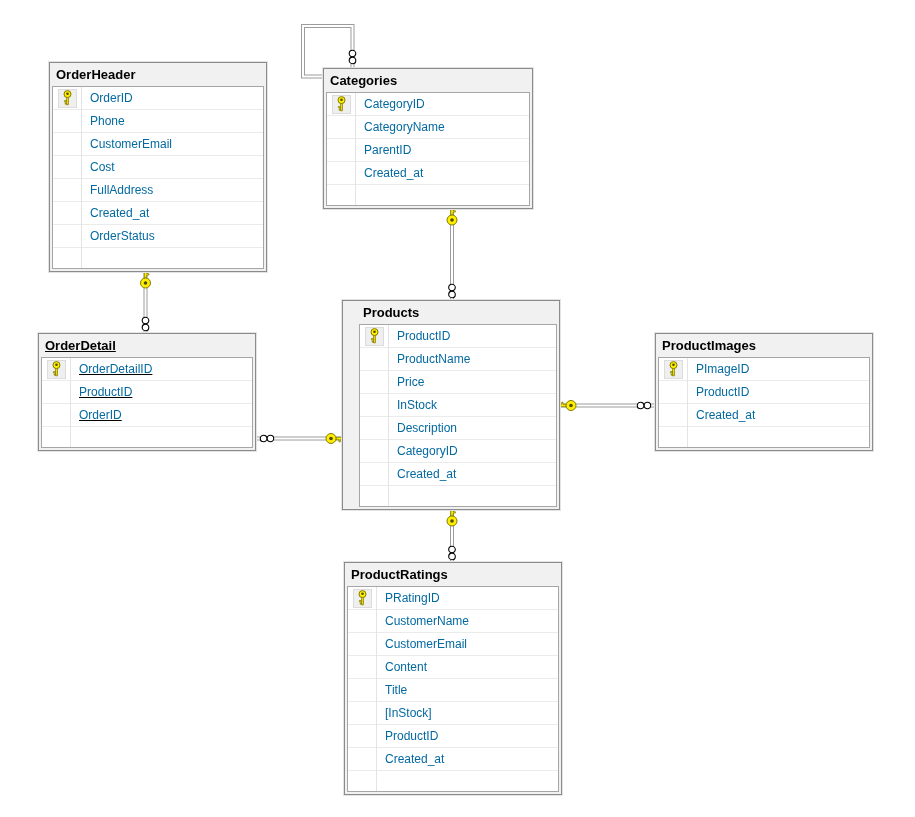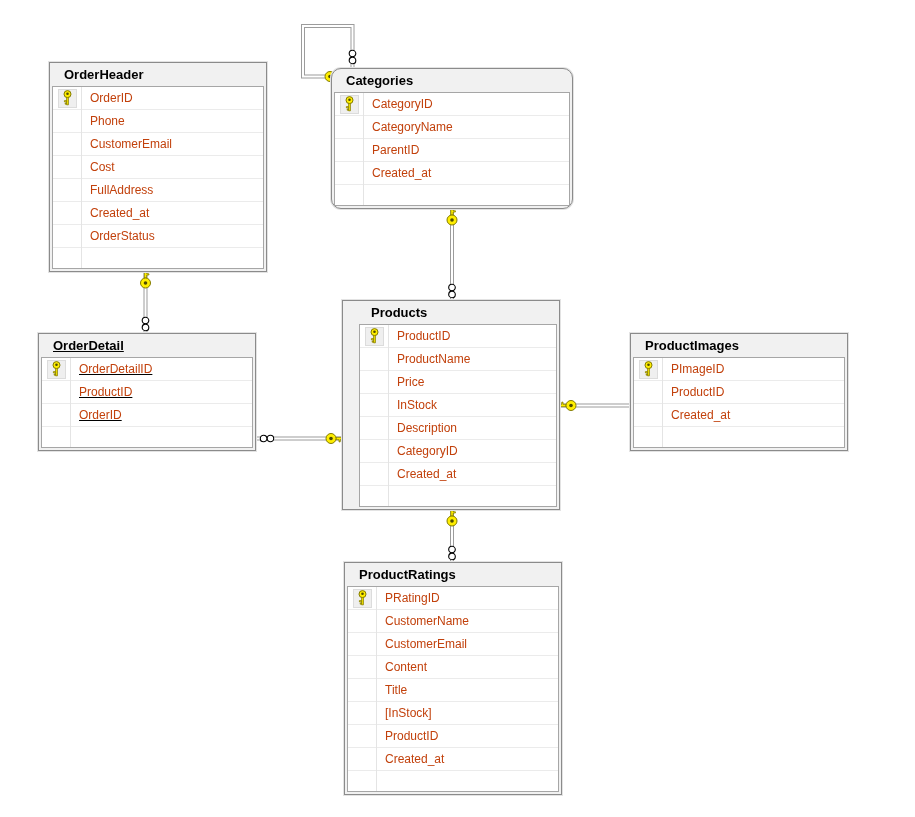--- a/index.html
+++ b/index.html
@@ -31,21 +31,20 @@
   }
   .tbl-title {
     height: 21px;
     line-height: 20px;
     padding: 0 4px;
     font-size: 13px;
     font-weight: bold;
     color: #000000;
     white-space: nowrap;
     overflow: hidden;
-    margin-left: 8px;
   }
   .tbl-body {
     position: relative;
     background: #ffffff;
     border: 1px solid #a6a6a6;
   }
   .tbl-body::after {
     content: '';
     position: absolute;
     left: 28px; top: 0; bottom: 0;
@@ -71,21 +70,21 @@
     height: 19px;
     display: flex;
     align-items: center;
     justify-content: center;
     background: #efefef;
     border: 1px solid #dcdcdc;
   }
   .col-name {
     padding-left: 9px;
     font-size: 12px;
-    color: #c2410c;
+    color: #0369a1;
     white-space: nowrap;
   }
   .filler { height: 20px; }
 </style>
 </head>
 <body>
 
 <div class="canvas">
   <svg class="rel-layer" width="915" height="817" viewBox="0 0 915 817" xmlns="http://www.w3.org/2000/svg">
       <g>
@@ -265,21 +264,21 @@
               <circle cx="5.5" cy="4.1" r="3.5" fill="#ffee00" stroke="#837b00" stroke-width="1"></circle>
               <circle cx="5.5" cy="3.7" r="1.3" fill="#4f4b00"></circle>
             </svg>
           </span>
         </span>
         <span class="col-name">OrderStatus</span>
       </div>
         <div class="filler"></div>
     </div>
   </div>
-    <div class="tbl" style="left: 331px; top: 68px; width: 242px; border-radius: 10px;">
+    <div class="tbl" style="left: 323px; top: 68px; width: 210px;">
     <div class="tbl-title">Categories</div>
     <div class="tbl-body">
 
       <div class="row">
         <span class="icon-cell">
           <span class="pk-badge">
             <svg width="11" height="16" viewBox="0 0 11 16">
               <path d="M4.6 6.8 h1.8 v8 h-1.8 z" fill="#ffee00" stroke="#837b00" stroke-width="0.8"></path>
               <path d="M4.6 10.6 h-2.2 v1.3 h2.2 z" fill="#ffee00" stroke="#837b00" stroke-width="0.8"></path>
               <path d="M4.6 13 h-1.4 v1.2 h1.4 z" fill="#ffee00" stroke="#837b00" stroke-width="0.8"></path>
@@ -482,21 +481,21 @@
               <circle cx="5.5" cy="4.1" r="3.5" fill="#ffee00" stroke="#837b00" stroke-width="1"></circle>
               <circle cx="5.5" cy="3.7" r="1.3" fill="#4f4b00"></circle>
             </svg>
           </span>
         </span>
         <span class="col-name">Created_at</span>
       </div>
         <div class="filler"></div>
     </div>
   </div>
-    <div class="tbl" style="left: 630px; top: 333px; width: 218px;">
+    <div class="tbl" style="left: 655px; top: 333px; width: 218px;">
     <div class="tbl-title">ProductImages</div>
     <div class="tbl-body">
 
       <div class="row">
         <span class="icon-cell">
           <span class="pk-badge">
             <svg width="11" height="16" viewBox="0 0 11 16">
               <path d="M4.6 6.8 h1.8 v8 h-1.8 z" fill="#ffee00" stroke="#837b00" stroke-width="0.8"></path>
               <path d="M4.6 10.6 h-2.2 v1.3 h2.2 z" fill="#ffee00" stroke="#837b00" stroke-width="0.8"></path>
               <path d="M4.6 13 h-1.4 v1.2 h1.4 z" fill="#ffee00" stroke="#837b00" stroke-width="0.8"></path>

